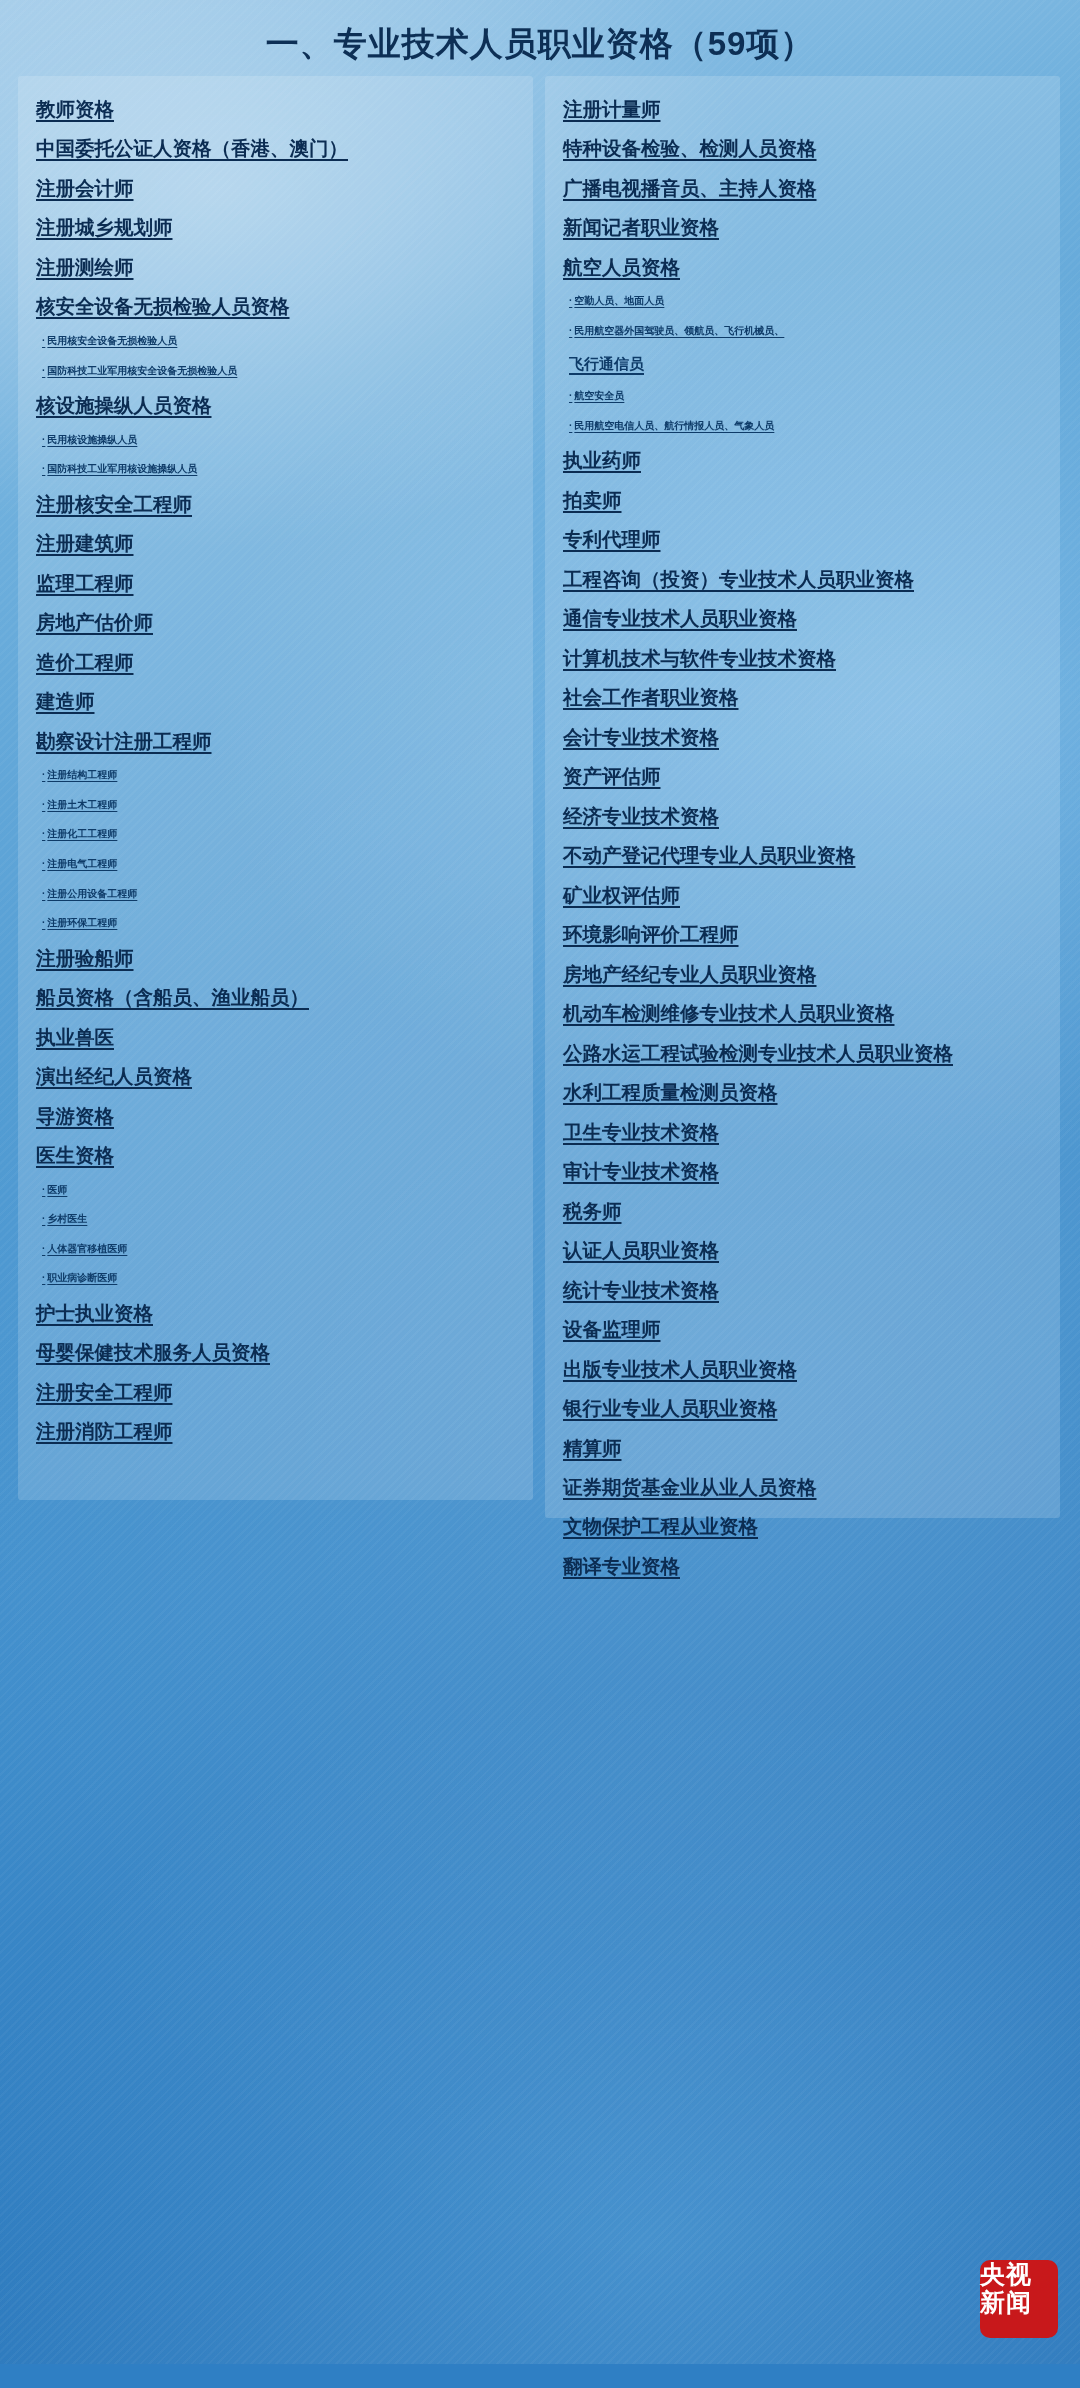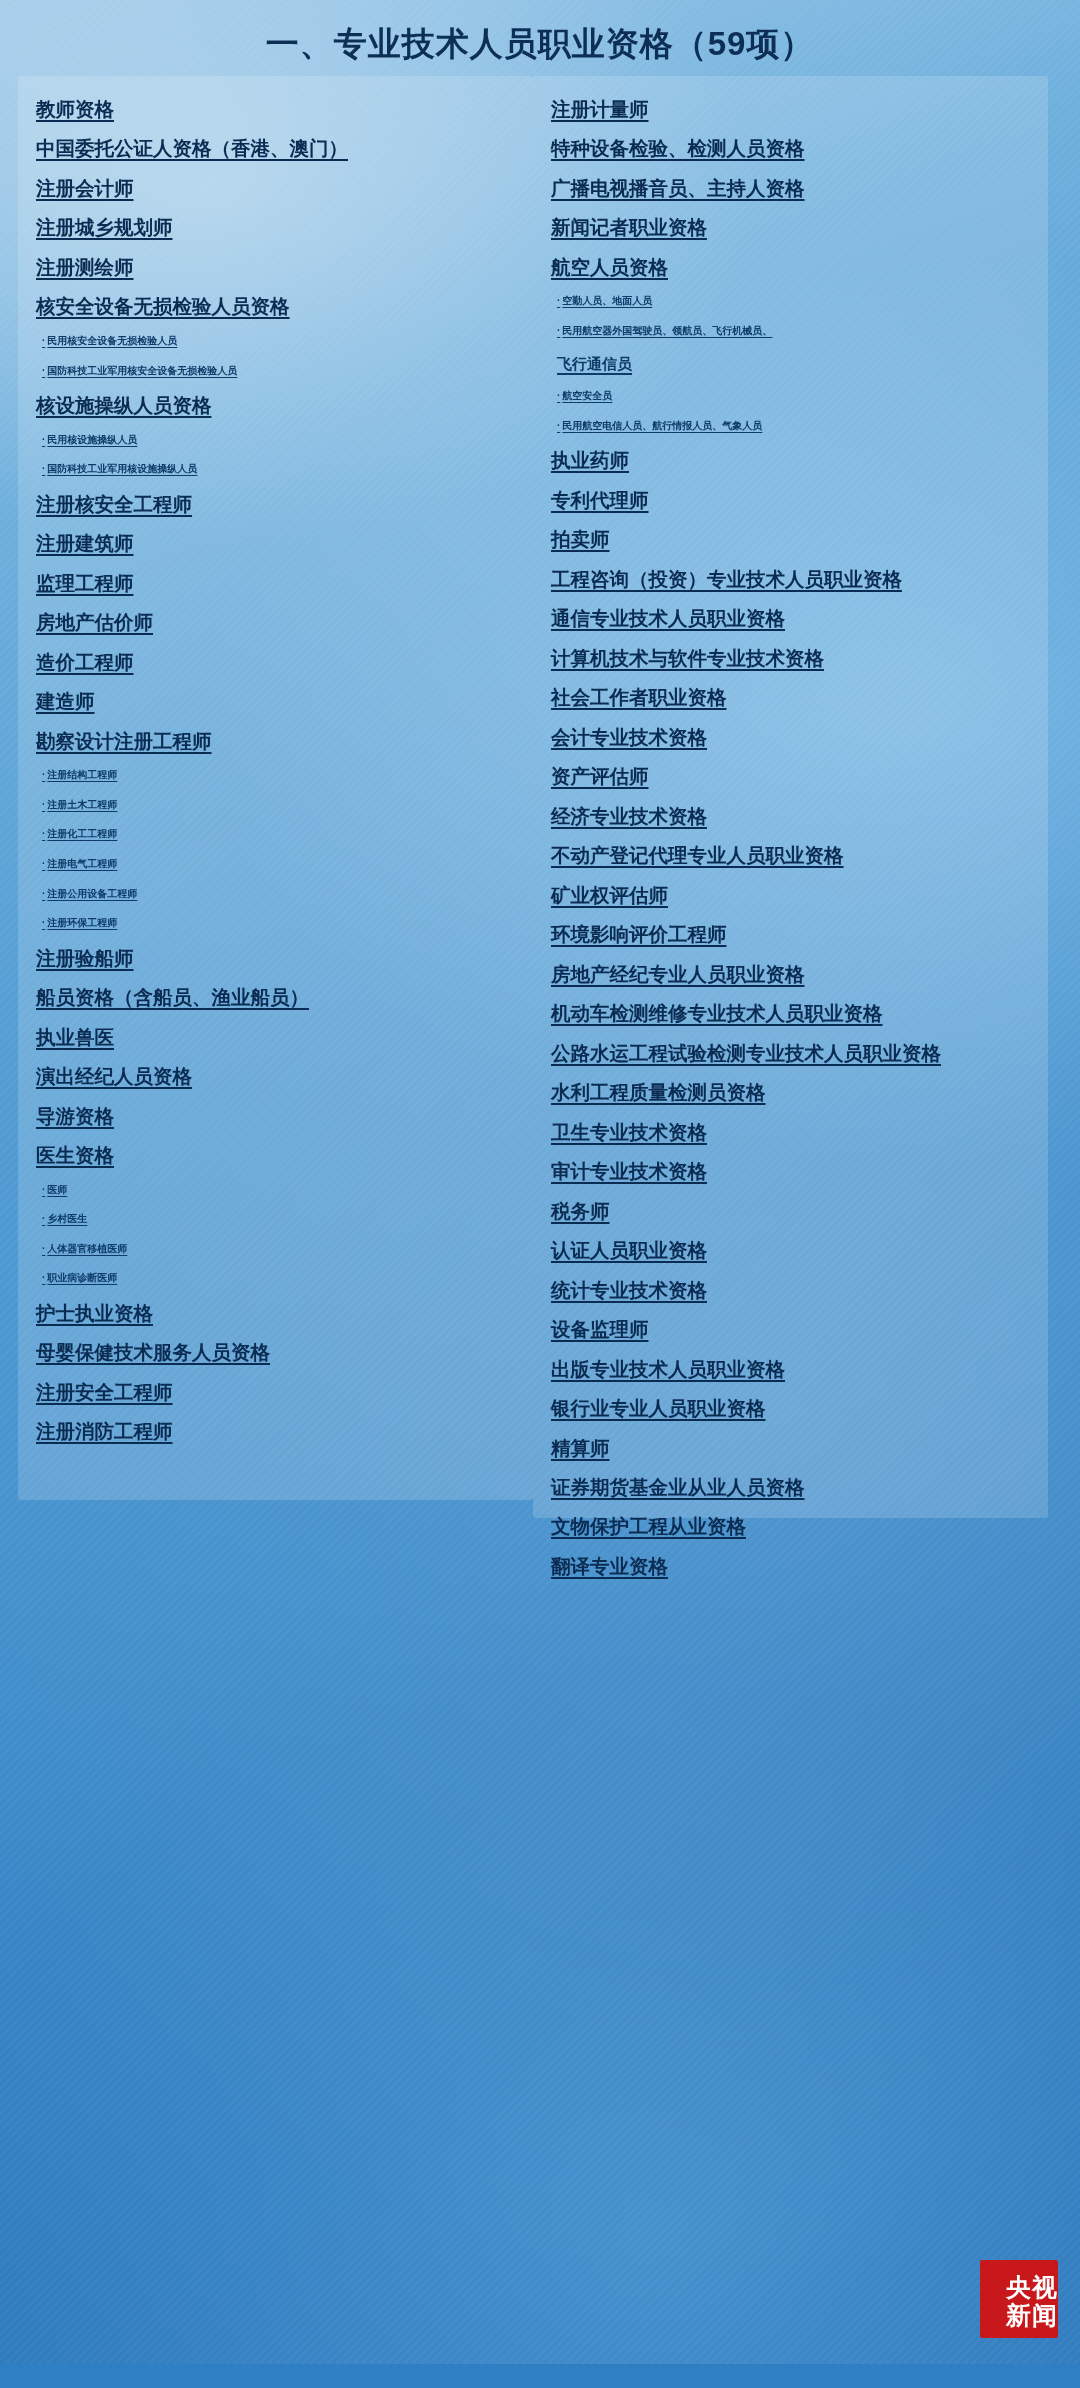--- a/index.html
+++ b/index.html
@@ -44,21 +44,21 @@
     color: #0d2f55;
     letter-spacing: 1px;
     z-index: 4;
   }
   .columns {
     position: absolute;
     top: 76px;
     left: 18px;
     width: 1044px;
     display: flex;
-    gap: 0;
+    gap: 12px;
     z-index: 3;
   }
   .col {
     background: rgba(255,255,255,0.16);
     border-radius: 3px;
     padding: 22px 18px 18px 18px;
     box-sizing: border-box;
   }
   .col-left {
     width: 515px;
@@ -98,27 +98,26 @@
     color: #0e3b68;
     margin: 0 0 17.6px 6px;
   }
   .logo {
     position: absolute;
     right: 22px;
     bottom: 26px;
     width: 78px;
     height: 78px;
     background: #c8181b;
-    border-radius: 2px;
+    border-radius: 10px;
     color: #fff;
     font-size: 25px;
     font-weight: bold;
     line-height: 1.12;
-    text-align: right;
-    padding-top: 13px;
+    text-align: left;
     box-sizing: border-box;
     letter-spacing: 1px;
     z-index: 6;
   }
 </style>
 </head>
 <body>
 
 <div class="page">
 
@@ -170,22 +169,22 @@
         <div class="item">特种设备检验、检测人员资格</div>
         <div class="item">广播电视播音员、主持人资格</div>
         <div class="item">新闻记者职业资格</div>
         <div class="item">航空人员资格</div>
         <div class="item sub">空勤人员、地面人员</div>
         <div class="item sub">民用航空器外国驾驶员、领航员、飞行机械员、</div>
         <div class="item cont">飞行通信员</div>
         <div class="item sub">航空安全员</div>
         <div class="item sub">民用航空电信人员、航行情报人员、气象人员</div>
         <div class="item">执业药师</div>
+        <div class="item">拍卖师</div>
         <div class="item">专利代理师</div>
-        <div class="item">拍卖师</div>
         <div class="item">工程咨询（投资）专业技术人员职业资格</div>
         <div class="item">通信专业技术人员职业资格</div>
         <div class="item">计算机技术与软件专业技术资格</div>
         <div class="item">社会工作者职业资格</div>
         <div class="item">会计专业技术资格</div>
         <div class="item">资产评估师</div>
         <div class="item">经济专业技术资格</div>
         <div class="item">不动产登记代理专业人员职业资格</div>
         <div class="item">矿业权评估师</div>
         <div class="item">环境影响评价工程师</div>

